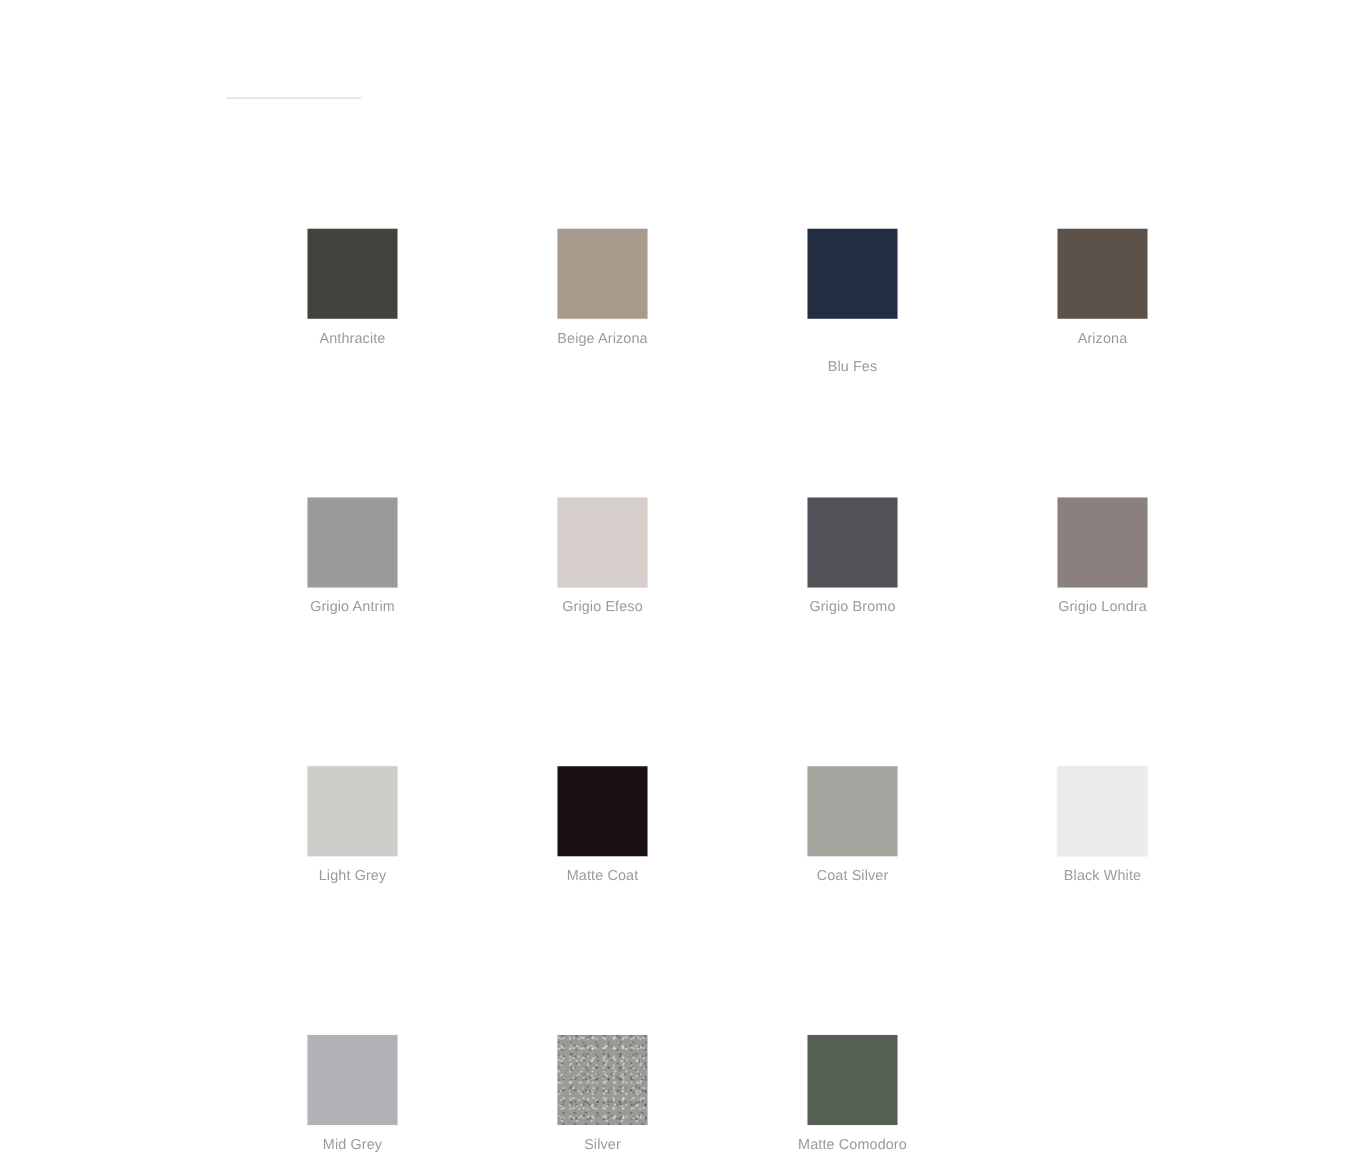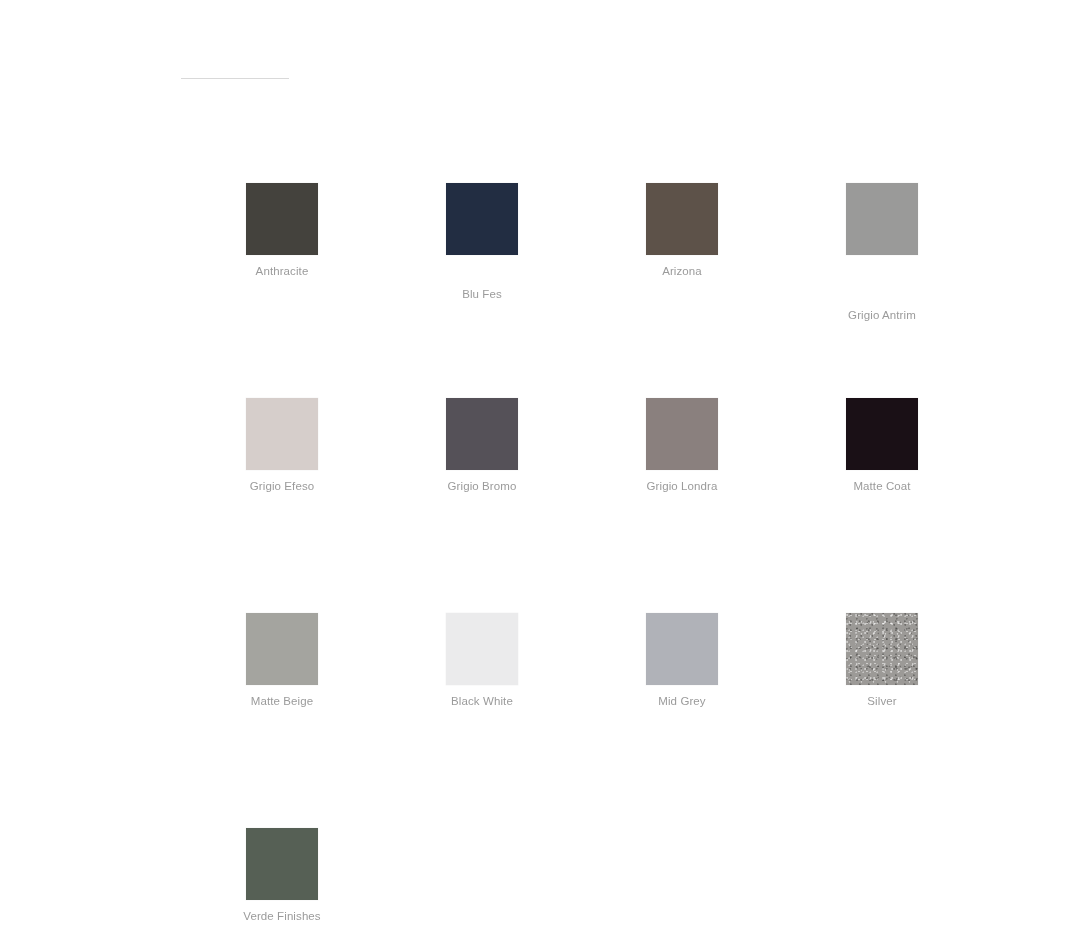--- a/index.html
+++ b/index.html
@@ -115,62 +115,70 @@
   <div class="section-head">
     <div class="section-rule" style="background: rgb(217, 217, 217);"></div>
   </div>
 
   <div class="swatch-grid">
       <div class="swatch-cell">
         <div class="swatch-chip" style="background: rgb(68, 66, 61);"></div>
         <div class="swatch-label" style="color: rgb(155, 155, 155);">Anthracite</div>
       </div>
       <div class="swatch-cell">
+        <div class="swatch-chip" style="background: rgb(168, 154, 140);"></div>
+        <div class="swatch-label" style="color: rgb(155, 155, 155);">Beige Arizona</div>
+      </div>
+      <div class="swatch-cell">
         <div class="swatch-chip" style="background: rgb(34, 45, 66);"></div>
         <div class="swatch-label" style="color: rgb(155, 155, 155); margin-top: 23px;">Blu Fes</div>
       </div>
       <div class="swatch-cell">
         <div class="swatch-chip" style="background: rgb(93, 82, 73);"></div>
         <div class="swatch-label" style="color: rgb(155, 155, 155);">Arizona</div>
       </div>
       <div class="swatch-cell">
         <div class="swatch-chip" style="background: rgb(154, 154, 153);"></div>
-        <div class="swatch-label" style="color: rgb(155, 155, 155); margin-top: 44px;">Grigio Antrim</div>
+        <div class="swatch-label" style="color: rgb(155, 155, 155);">Grigio Antrim</div>
       </div>
       <div class="swatch-cell">
         <div class="swatch-chip" style="background: rgb(214, 206, 203);"></div>
         <div class="swatch-label" style="color: rgb(155, 155, 155);">Grigio Efeso</div>
       </div>
       <div class="swatch-cell">
         <div class="swatch-chip" style="background: rgb(85, 81, 88);"></div>
         <div class="swatch-label" style="color: rgb(155, 155, 155);">Grigio Bromo</div>
       </div>
       <div class="swatch-cell">
         <div class="swatch-chip" style="background: rgb(138, 128, 126);"></div>
         <div class="swatch-label" style="color: rgb(155, 155, 155);">Grigio Londra</div>
       </div>
       <div class="swatch-cell">
+        <div class="swatch-chip" style="background: rgb(206, 205, 201);"></div>
+        <div class="swatch-label" style="color: rgb(155, 155, 155);">Light Grey</div>
+      </div>
+      <div class="swatch-cell">
         <div class="swatch-chip" style="background: rgb(26, 16, 22);"></div>
         <div class="swatch-label" style="color: rgb(155, 155, 155);">Matte Coat</div>
       </div>
       <div class="swatch-cell">
         <div class="swatch-chip" style="background: rgb(164, 164, 159);"></div>
-        <div class="swatch-label" style="color: rgb(155, 155, 155);">Matte Beige</div>
+        <div class="swatch-label" style="color: rgb(155, 155, 155);">Coat Silver</div>
       </div>
       <div class="swatch-cell">
         <div class="swatch-chip" style="background: rgb(235, 235, 236);"></div>
         <div class="swatch-label" style="color: rgb(155, 155, 155);">Black White</div>
       </div>
       <div class="swatch-cell">
         <div class="swatch-chip" style="background: rgb(176, 178, 184);"></div>
         <div class="swatch-label" style="color: rgb(155, 155, 155);">Mid Grey</div>
       </div>
       <div class="swatch-cell">
         <div class="swatch-chip textured" style="background: rgb(156, 154, 151);"></div>
         <div class="swatch-label" style="color: rgb(155, 155, 155);">Silver</div>
       </div>
       <div class="swatch-cell">
         <div class="swatch-chip" style="background: rgb(86, 96, 85);"></div>
-        <div class="swatch-label" style="color: rgb(155, 155, 155);">Verde Finishes</div>
+        <div class="swatch-label" style="color: rgb(155, 155, 155);">Matte Comodoro</div>
       </div>
     </div>
 
 </div>
 
 </body></html>

